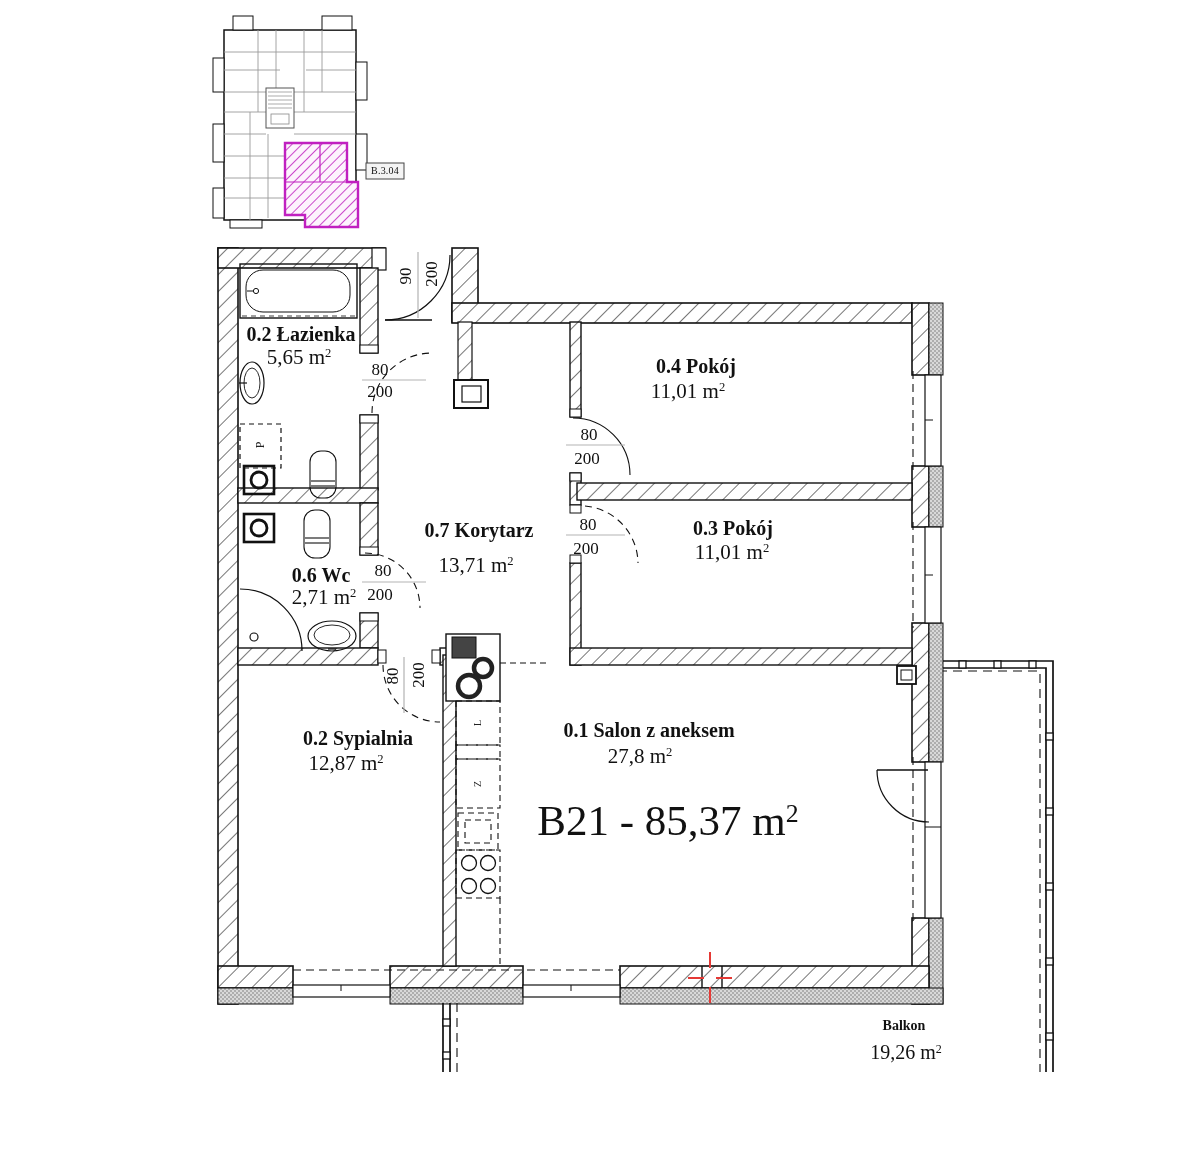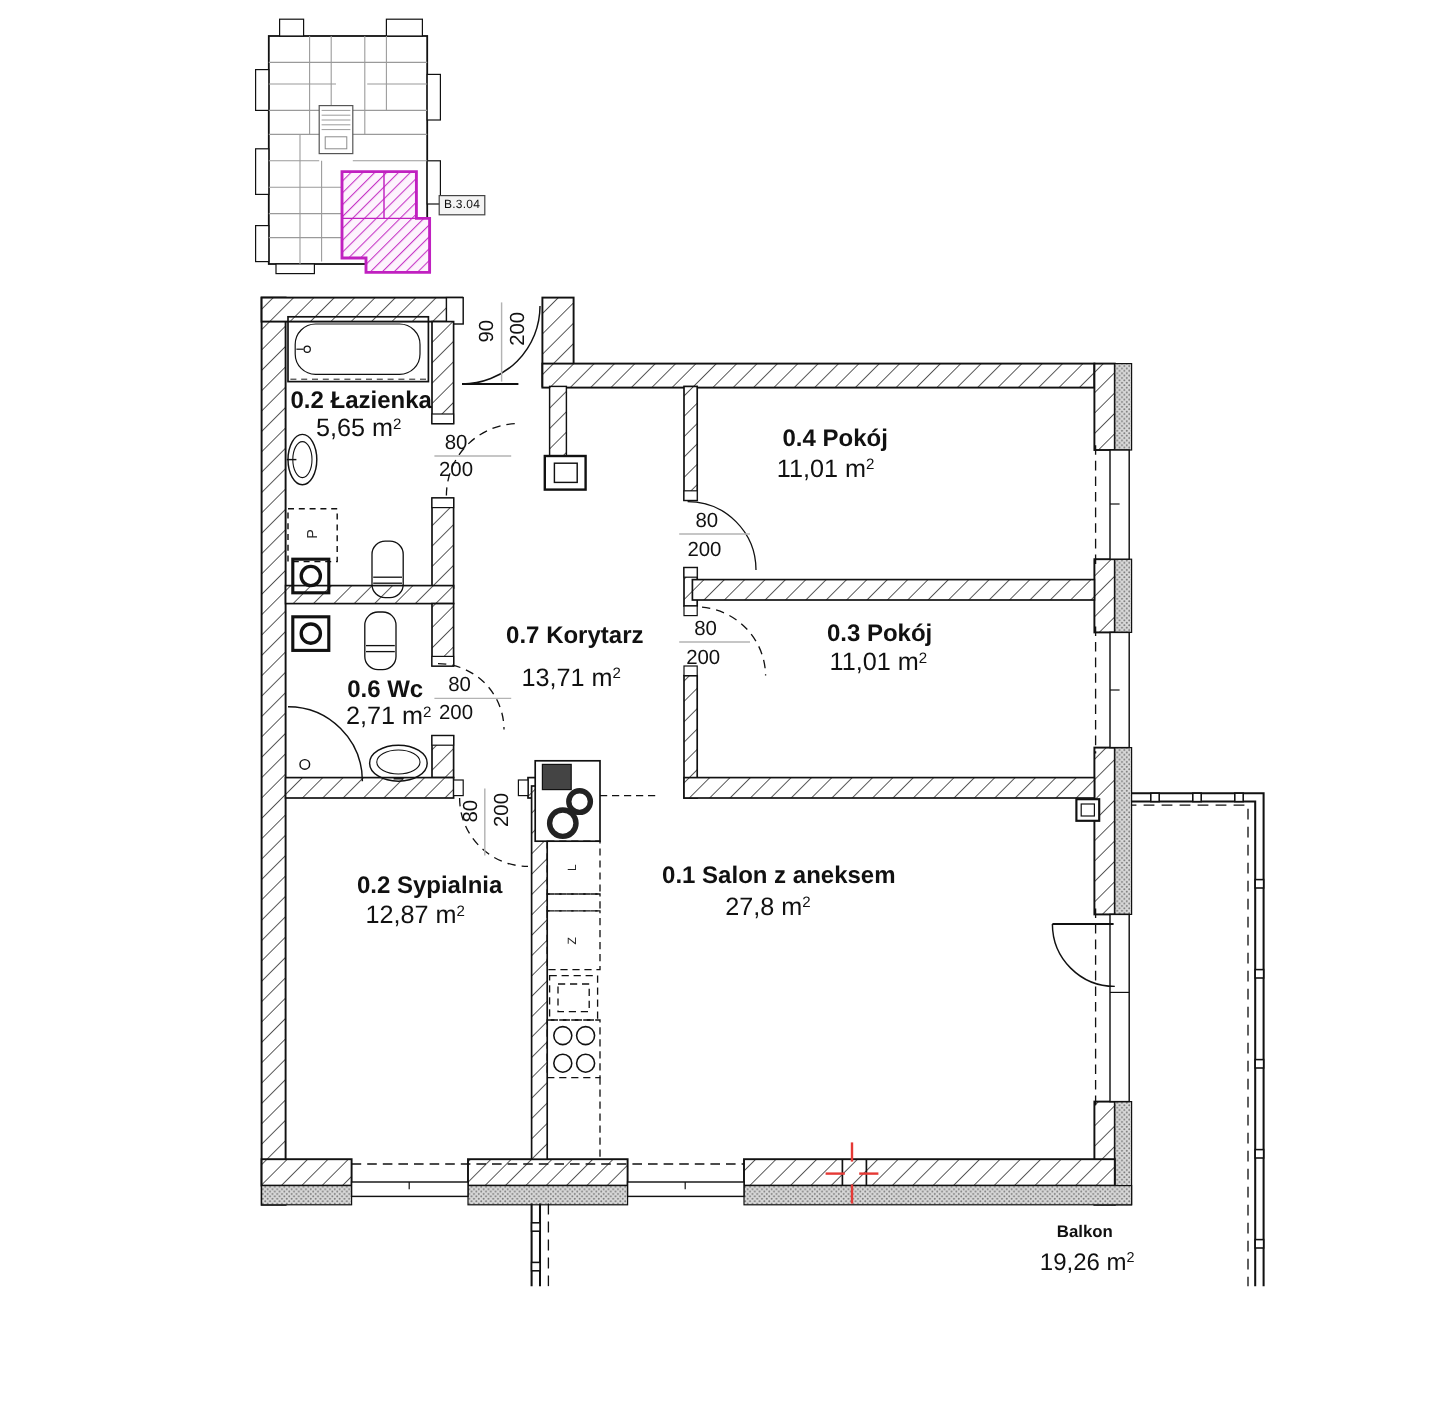--- a/index.html
+++ b/index.html
@@ -1,17 +1,17 @@
 <!DOCTYPE html>
 <html><head>
 <meta charset="utf-8">
 <style>
   html,body{margin:0;padding:0;background:#fff;}
   .canvas{position:relative;width:1200px;height:1072px;background:#fff;overflow:hidden;
-          font-family:Liberation Sans, sans-serif;color:#111;}
+          font-family:Liberation Serif, serif;color:#111;}
   svg{position:absolute;left:0;top:0;}
   .lab{position:absolute;transform:translate(-50%,-50%);white-space:nowrap;line-height:1;}
   .rot{transform:translate(-50%,-50%) rotate(-90deg);}
   .name{font-weight:bold;font-size:20px;}
   .area{font-size:21px;}
   .dim{font-size:17px;}
   .big{font-size:43px;}
   .sup{font-size:60%;vertical-align:0.5em;}
   .mini{font-size:10px;letter-spacing:0.2px;}
   .appl{font-size:10px;color:#222;}
@@ -325,20 +325,21 @@
 
 <div class="lab name" style="left:321px;top:575px">0.6 Wc</div>
 <div class="lab area" style="left:324px;top:597px"><span>2,71 m</span><span class="sup">2</span></div>
 
 <div class="lab name" style="left:358px;top:738px">0.2 Sypialnia</div>
 <div class="lab area" style="left:346px;top:763px"><span>12,87 m</span><span class="sup">2</span></div>
 
 <div class="lab name" style="left:649px;top:730px">0.1 Salon z aneksem</div>
 <div class="lab area" style="left:640px;top:756px"><span>27,8 m</span><span class="sup">2</span></div>
 
+<div class="lab big" style="left:668px;top:820px"><span>B21 - 85,37 m</span><span class="sup">2</span></div>
 
 <div class="lab name" style="left:904px;top:1026px;font-size:14px">Balkon</div>
 <div class="lab" style="left:906px;top:1052px;font-size:20px"><span>19,26 m</span><span class="sup">2</span></div>
 
 <div class="lab rot dim" style="left:405px;top:276px">90</div>
 <div class="lab rot dim" style="left:431px;top:274px">200</div>
 
 <div class="lab dim" style="left:380px;top:369px">80</div>
 <div class="lab dim" style="left:380px;top:391px">200</div>
 

